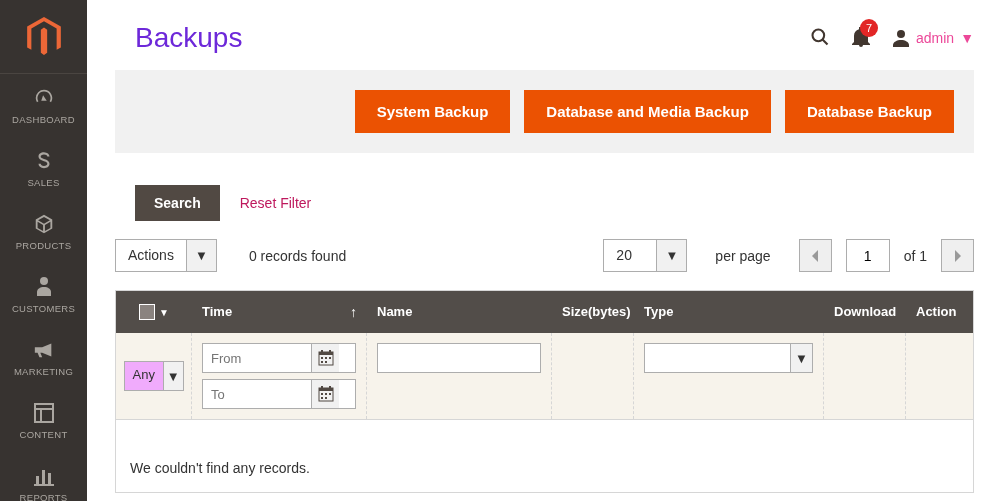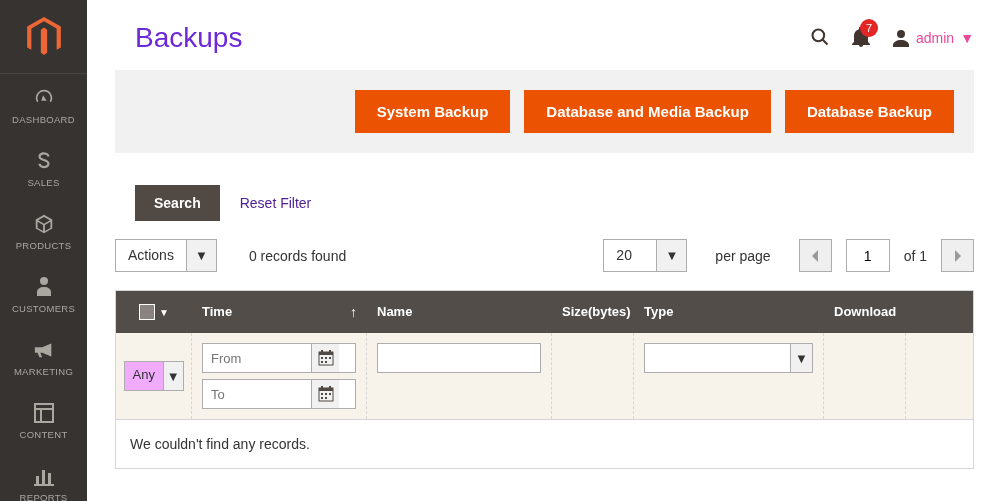--- a/index.html
+++ b/index.html
@@ -24,21 +24,21 @@
 .badge { position: absolute; top: -8px; right: -8px; background: #e22626; color: #fff; border-radius: 9px; min-width: 18px; height: 18px; font-size: 11px; display: flex; align-items: center; justify-content: center; padding: 0 3px; }
 .user { display: flex; align-items: center; gap: 6px; color: #ec4899; cursor: pointer; font-size: 14px; }
 
 
 .action-bar { background: #f1f1f1; padding: 20px; display: flex; justify-content: flex-end; gap: 14px; margin-bottom: 32px; }
 .btn-primary { background: #eb5202; color: #fff; border: none; padding: 13px 22px; font-size: 15px; font-weight: 600; cursor: pointer; }
 
 
 .toolbar { display: flex; align-items: center; gap: 20px; margin-bottom: 18px; padding-left: 20px; }
 .btn-dark { background: #514943; color: #fff; border: 1px solid #514943; padding: 9px 18px; font-size: 14px; font-weight: 600; cursor: pointer; }
-.link { color: #4c1d95; font-size: 14px; cursor: pointer; }
+.link { color: #be185d; font-size: 14px; cursor: pointer; }
 
 
 .controls { display: flex; align-items: center; justify-content: space-between; margin-bottom: 18px; }
 .controls-left { display: flex; align-items: center; gap: 32px; }
 .select-wrap { display: flex; border: 1px solid #adadad; background: #fff; height: 33px; }
 .select-wrap .sel-text { padding: 7px 12px; font-size: 14px; color: #333; min-width: 52px; }
 .select-wrap .sel-arrow { width: 30px; background: #f1f1f1; border-left: 1px solid #adadad; display: flex; align-items: center; justify-content: center; }
 .records { font-size: 14px; color: #333; }
 .controls-right { display: flex; align-items: center; gap: 28px; }
 .perpage-label { font-size: 14px; color: #333; }
@@ -67,21 +67,21 @@
 .any-select .sel-text { padding: 5px 8px; font-size: 13px; flex: 1; }
 .any-select .sel-arrow { width: 22px; background: #f1f1f1; border-left: 1px solid #adadad; display: flex; align-items: center; justify-content: center; }
 .date-input { display: flex; align-items: center; border: 1px solid #adadad; background: #fff; height: 30px; padding: 0 0 0 8px; }
 .date-input input { border: none; outline: none; width: 100px; font-size: 13px; }
 .date-input .cal { width: 28px; height: 28px; display: flex; align-items: center; justify-content: center; border-left: 1px solid #adadad; background: #f1f1f1; }
 .text-input { border: 1px solid #adadad; background: #fff; height: 30px; width: 100%; padding: 0 8px; font-size: 13px; }
 .type-select { display: flex; border: 1px solid #adadad; background: #fff; height: 30px; width: 100%; }
 .type-select .sel-text { flex: 1; }
 .type-select .sel-arrow { width: 22px; background: #f1f1f1; border-left: 1px solid #adadad; display: flex; align-items: center; justify-content: center; }
 
-.grid-empty { padding: 16px 14px; font-size: 14px; color: #333; }
+.grid-empty { padding: 16px 14px; font-size: 14px; color: #333; margin-top: 24px; }
 
 .head-check { display: flex; align-items: center; }
 .head-check .cb { width: 16px; height: 16px; border: 1px solid #fff; background: #8a837f; }
 .head-check .darr { margin-left: 4px; font-size: 10px; color: #fff; }
 
 .stack { display: flex; flex-direction: column; gap: 6px; }
 </style>
 </head>
 <body>
 
@@ -234,20 +234,21 @@
             </span>
         </div>
         <div class="grid-cell col-time">
           <span>Time</span>
           <span class="sort-arrow">↑</span>
         </div>
         <div class="grid-cell col-name"><span>Name</span></div>
         <div class="grid-cell col-size"><span>Size(bytes)</span></div>
         <div class="grid-cell col-type"><span>Type</span></div>
         <div class="grid-cell col-download"><span>Download</span></div>
+        <div class="grid-cell col-action"><span>Action</span></div>
       </div>
 
       <div class="grid-filter">
         <div class="f-cell col-check">
           <div class="any-select">
             <span class="sel-text">Any</span>
             <span class="sel-arrow">▼</span>
           </div>
         </div>
         <div class="f-cell col-time">

